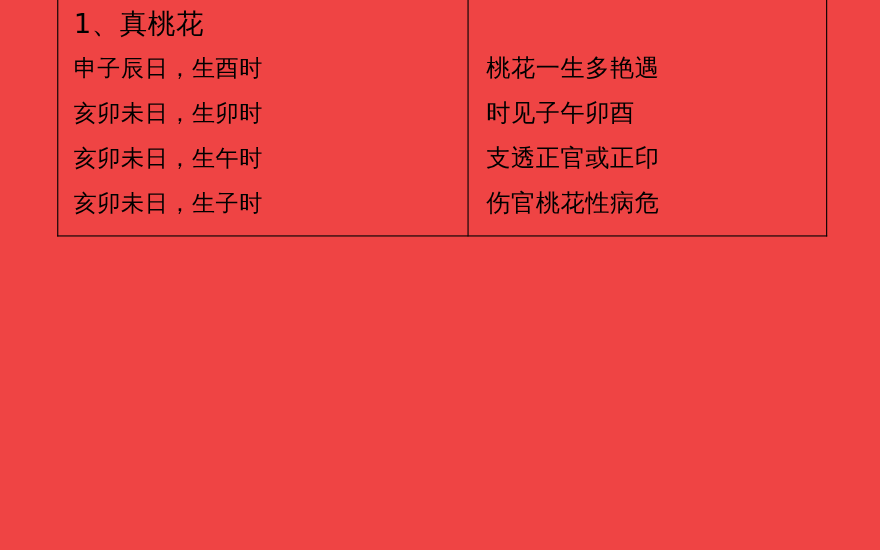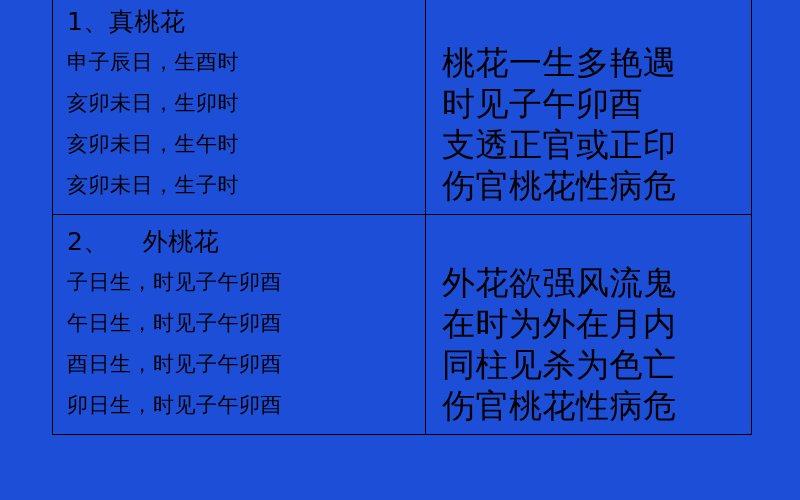--- a/index.html
+++ b/index.html
@@ -12,21 +12,21 @@
     height: 500px;
     overflow: hidden;
     font-family: "DejaVu Sans", "Liberation Sans", sans-serif;
     color: #000000;
   }
 
   .page {
     position: relative;
     width: 800px;
     height: 500px;
-    background: #1d4ed8;
+    background: #ef4444;
   }
 
   
   .table-wrap {
     position: absolute;
     left: 52px;
     top: -6px;
     width: 697px;
   }
 
@@ -58,21 +58,21 @@
     white-space: pre;
     letter-spacing: 0.5px;
     font-weight: 400;
   }
 
   .line.heading {
     font-size: 25px;
   }
 
   .right .line {
-    font-size: 33px;
+    font-size: 22px;
     line-height: 41px;
   }
 </style>
 </head>
 <body>
 
 <div class="page">
   <div class="table-wrap">
     <table class="doc-table">
       <tbody>
@@ -89,36 +89,16 @@
           <td class="col-right">
             <div class="cell-inner right">
               <div class="line" style="height:41px"></div>
               <div class="line">桃花一生多艳遇</div>
               <div class="line">时见子午卯酉</div>
               <div class="line">支透正官或正印</div>
               <div class="line">伤官桃花性病危</div>
             </div>
           </td>
         </tr>
-        <tr>
-          <td class="col-left">
-            <div class="cell-inner">
-              <div class="line heading">2、    外桃花</div>
-              <div class="line">子日生，时见子午卯酉</div>
-              <div class="line">午日生，时见子午卯酉</div>
-              <div class="line">酉日生，时见子午卯酉</div>
-              <div class="line">卯日生，时见子午卯酉</div>
-            </div>
-          </td>
-          <td class="col-right">
-            <div class="cell-inner right">
-              <div class="line" style="height:41px"></div>
-              <div class="line">外花欲强风流鬼</div>
-              <div class="line">在时为外在月内</div>
-              <div class="line">同柱见杀为色亡</div>
-              <div class="line">伤官桃花性病危</div>
-            </div>
-          </td>
-        </tr>
       </tbody>
     </table>
   </div>
 </div>
 
 </body></html>

